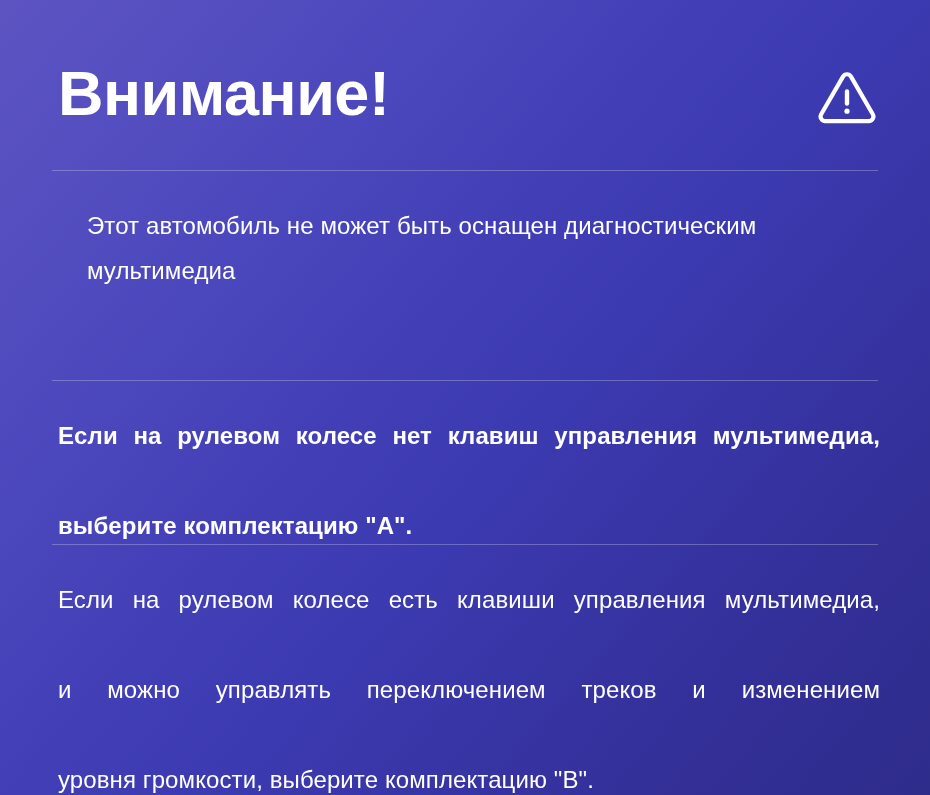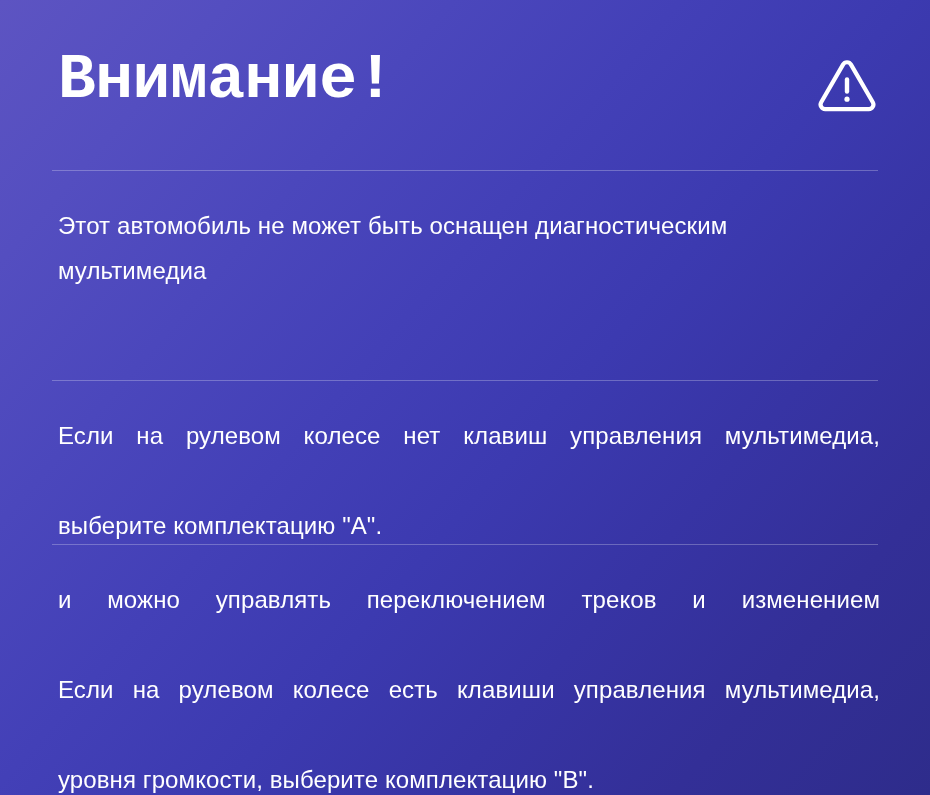--- a/index.html
+++ b/index.html
@@ -27,24 +27,23 @@
         #3734a4 70%,
         #332f97 84%,
         #2e2c8b 100%);
     overflow: hidden;
   }
 
   
   #header {
     position: absolute;
     left: 58px;
-    top: 44px;
+    top: 56px;
     width: 820px;
     height: 96px;
-    font-family: Liberation Mono, monospace;
   }
   #page-title {
     position: absolute;
     left: 0;
     top: 0;
     margin: 0;
     color: #ffffff;
     font-size: 63px;
     font-weight: 700;
     line-height: 74px;
@@ -78,22 +77,22 @@
     position: absolute;
     left: 58px;
     width: 822px;
     color: #ffffff;
     font-size: 24px;
     line-height: 45px;
     font-weight: 400;
     letter-spacing: 0.1px;
     user-select: none;
   }
-  #para-obd   { top: 203px; }
-  #para-trim-a{ top: 413px; }
+  #para-obd   { top: 203px; margin-left: 29px; }
+  #para-trim-a{ top: 413px; font-weight: bold; }
   #para-trim-b{ top: 577px; }
   .para .line {
     display: block;
   }
   .para .line.stretch {
     display: block;
     text-align: justify;
   }
   .para .line.stretch::after {
     content: "";
@@ -127,18 +126,18 @@
   <div class="divider" id="divider-2"></div>
 
   <div class="para" id="para-trim-a">
     <span class="line stretch">Если на рулевом колесе нет клавиш управления мультимедиа,</span>
     <span class="line">выберите комплектацию "А".</span>
   </div>
 
   <div class="divider" id="divider-3"></div>
 
   <div class="para" id="para-trim-b">
+    <span class="line stretch">Если на рулевом колесе есть клавиши управления мультимедиа,</span>
     <span class="line stretch">и можно управлять переключением треков и изменением</span>
-    <span class="line stretch">Если на рулевом колесе есть клавиши управления мультимедиа,</span>
     <span class="line">уровня громкости, выберите комплектацию "В".</span>
   </div>
 
 </div>
 
 </body></html>

